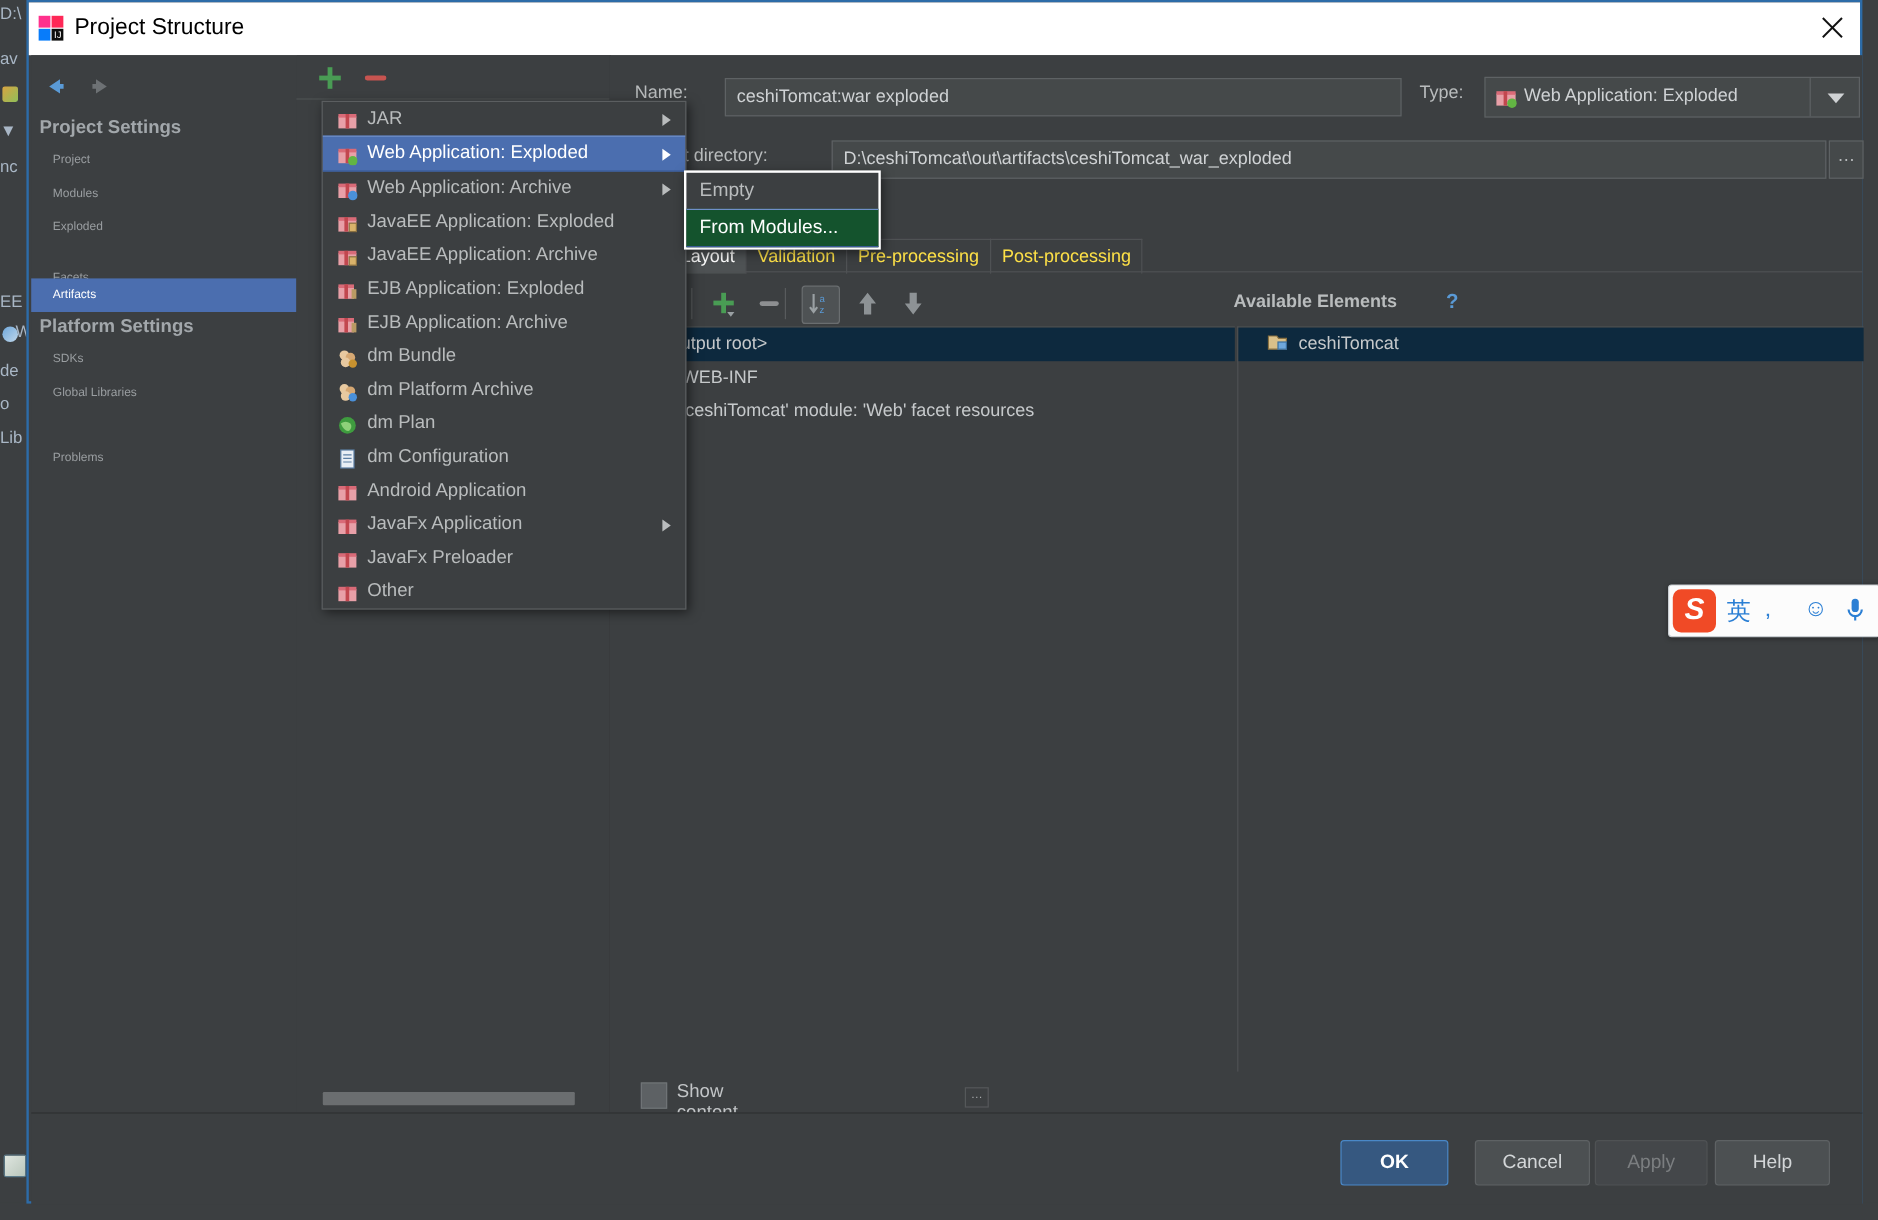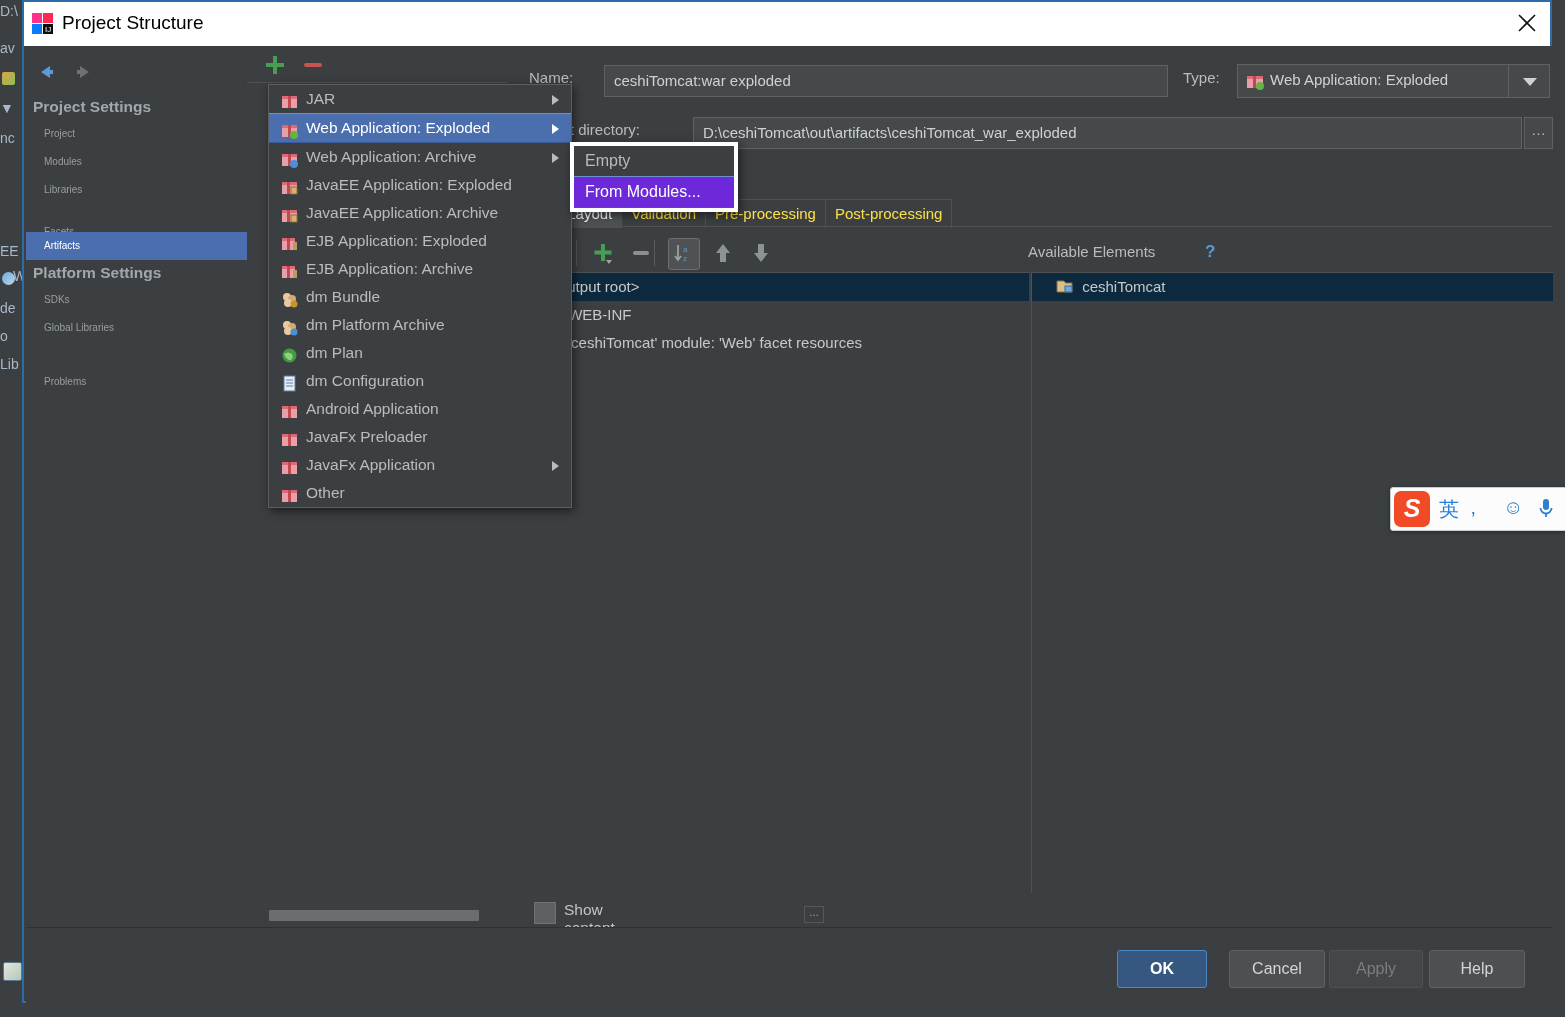--- a/index.html
+++ b/index.html
@@ -303,20 +303,21 @@
     position: absolute;
     left: 146px; top: 6px;
     width: 1px; height: 26px;
     background: #585b5d;
   }
   #available-elements-label {
     position: absolute;
     left: 520px; top: 9px;
     font-size: 15px;
     color: #b9bcbd;
+    font-weight: bold;
   }
   #help-mark {
     position: absolute;
     left: 697px; top: 8px;
     font-size: 17px;
     color: #5a9ad6;
     font-weight: bold;
     cursor: pointer;
   }
 
@@ -483,35 +484,35 @@
     border-bottom: 5px solid transparent;
   }
   .menu-item.selected .menu-arrow { border-left-color: #ffffff; }
 
   
   #sub-menu {
     position: absolute;
     left: 546px; top: 140px;
     width: 160px;
     background: #3c3f41;
-    border: 4px solid #ffffff;
+    border: 2px solid #ffffff;
     box-shadow: 2px 3px 9px rgba(0,0,0,0.55);
     z-index: 50;
   }
   .sub-item {
     height: 30px;
     line-height: 30px;
     font-size: 16px;
     color: #b9bcbd;
     padding-left: 11px;
     cursor: pointer;
     white-space: nowrap;
   }
   .sub-item.selected {
-    background: #6d28d9;
+    background: #14532d;
     color: #ffffff;
     border-top: 1px solid #6f8fc8;
     border-bottom: 1px solid #3a5b98;
   }
 
   
   #ime-bar {
     position: absolute;
     left: 1390px; top: 487px;
     width: 175px; height: 42px;
@@ -599,21 +600,21 @@
     </div>
 
     <div class="nav-group" style="top:52px">Project Settings</div>
     <div class="nav-item" style="top:74px">
       <span>Project</span>
     </div>
     <div class="nav-item" style="top:102px">
       <span>Modules</span>
     </div>
     <div class="nav-item" style="top:130px">
-      <span>Libraries</span>
+      <span>Exploded</span>
     </div>
     <div class="nav-item" style="top:172px">
       <span>Facets</span>
     </div>
     <div class="nav-item selected" style="top:186px">
       <span>Artifacts</span>
     </div>
     <div class="nav-group" style="top:218px">Platform Settings</div>
     <div class="nav-item" style="top:240px">
       <span>SDKs</span>
@@ -920,33 +921,33 @@
     </div>
 
     <div class="menu-item">
       <span class="menu-ico">
         <svg width="17" height="17" viewBox="0 0 17 17">
             <rect x="1" y="5" width="15" height="10" fill="#e8a0a8"></rect>
             <rect x="1" y="3" width="15" height="3" fill="#d96b78"></rect>
             <rect x="7" y="3" width="3" height="12" fill="#c2474f"></rect>
           </svg>
       </span>
-      <span>JavaFx Preloader</span>
+      <span>JavaFx Application</span>
+      <span class="menu-arrow"></span>
     </div>
 
     <div class="menu-item">
       <span class="menu-ico">
         <svg width="17" height="17" viewBox="0 0 17 17">
             <rect x="1" y="5" width="15" height="10" fill="#e8a0a8"></rect>
             <rect x="1" y="3" width="15" height="3" fill="#d96b78"></rect>
             <rect x="7" y="3" width="3" height="12" fill="#c2474f"></rect>
           </svg>
       </span>
-      <span>JavaFx Application</span>
-      <span class="menu-arrow"></span>
+      <span>JavaFx Preloader</span>
     </div>
 
     <div class="menu-item">
       <span class="menu-ico">
         <svg width="17" height="17" viewBox="0 0 17 17">
             <rect x="1" y="5" width="15" height="10" fill="#e8a0a8"></rect>
             <rect x="1" y="3" width="15" height="3" fill="#d96b78"></rect>
             <rect x="7" y="3" width="3" height="12" fill="#c2474f"></rect>
           </svg>
       </span>

